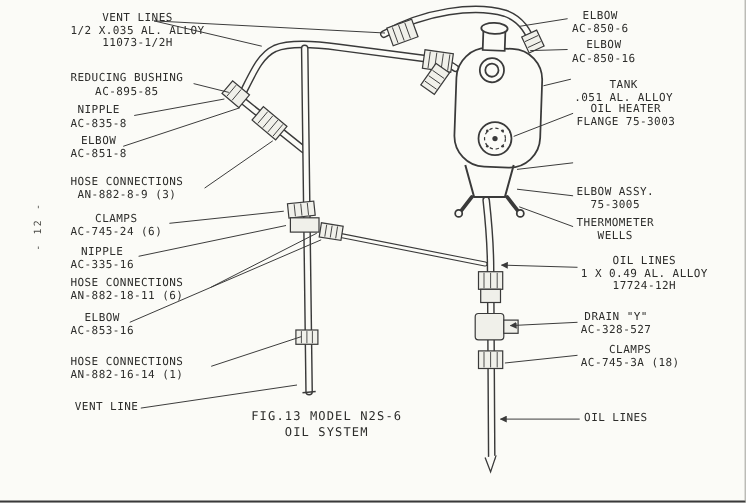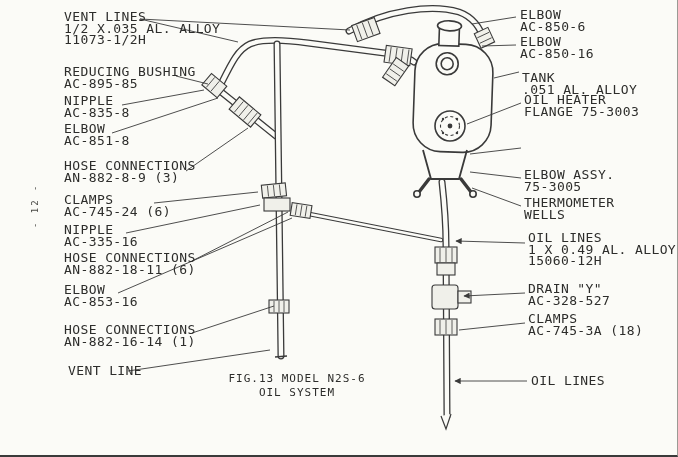--- a/index.html
+++ b/index.html
@@ -5,22 +5,22 @@
   html,body { margin:0; padding:0; background:#e9e9e6; }
   .page {
     position:relative; width:678px; height:457px;
     background:#fbfbf7; overflow:hidden; box-sizing:border-box;
     font-family:"DejaVu Sans Mono", monospace;
     border-right:1px solid #9a9a94;
     border-bottom:2px solid #3a3a3a;
   }
   .drawing { position:absolute; left:0; top:0; }
   .callout {
-    position:absolute; font-size:13px; line-height:11.5px;
-    letter-spacing:0.4px; color:#2d2d2b; white-space:nowrap;
+    position:absolute; font-size:10px; line-height:11.5px;
+    letter-spacing:0.4px; color:#2d2d2b; white-space:nowrap;text-align:center;
   }
   .caption {
     position:absolute; left:197px; top:372px; width:200px; text-align:center;
     font-size:11px; line-height:14px; letter-spacing:1px; color:#2d2d2b;
   }
   .pagenum {
     position:absolute; left:30px; top:228px; transform:rotate(-90deg);
     transform-origin:top left; font-size:9px; letter-spacing:2px; color:#4a4a46;
     white-space:nowrap;
   }
@@ -270,21 +270,21 @@
     <div>ELBOW ASSY.</div>
     <div>75-3005</div>
   </div>
   <div class="callout" style="left:524px; top:197px">
     <div>THERMOMETER</div>
     <div>WELLS</div>
   </div>
   <div class="callout" style="left:528px; top:232px">
     <div>OIL LINES</div>
     <div>1 X 0.49 AL. ALLOY</div>
-    <div>15060-12H</div>
+    <div>17724-12H</div>
   </div>
   <div class="callout" style="left:528px; top:283px">
     <div>DRAIN "Y"</div>
     <div>AC-328-527</div>
   </div>
   <div class="callout" style="left:528px; top:313px">
     <div>CLAMPS</div>
     <div>AC-745-3A (18)</div>
   </div>
   <div class="callout" style="left:531px; top:375px">

